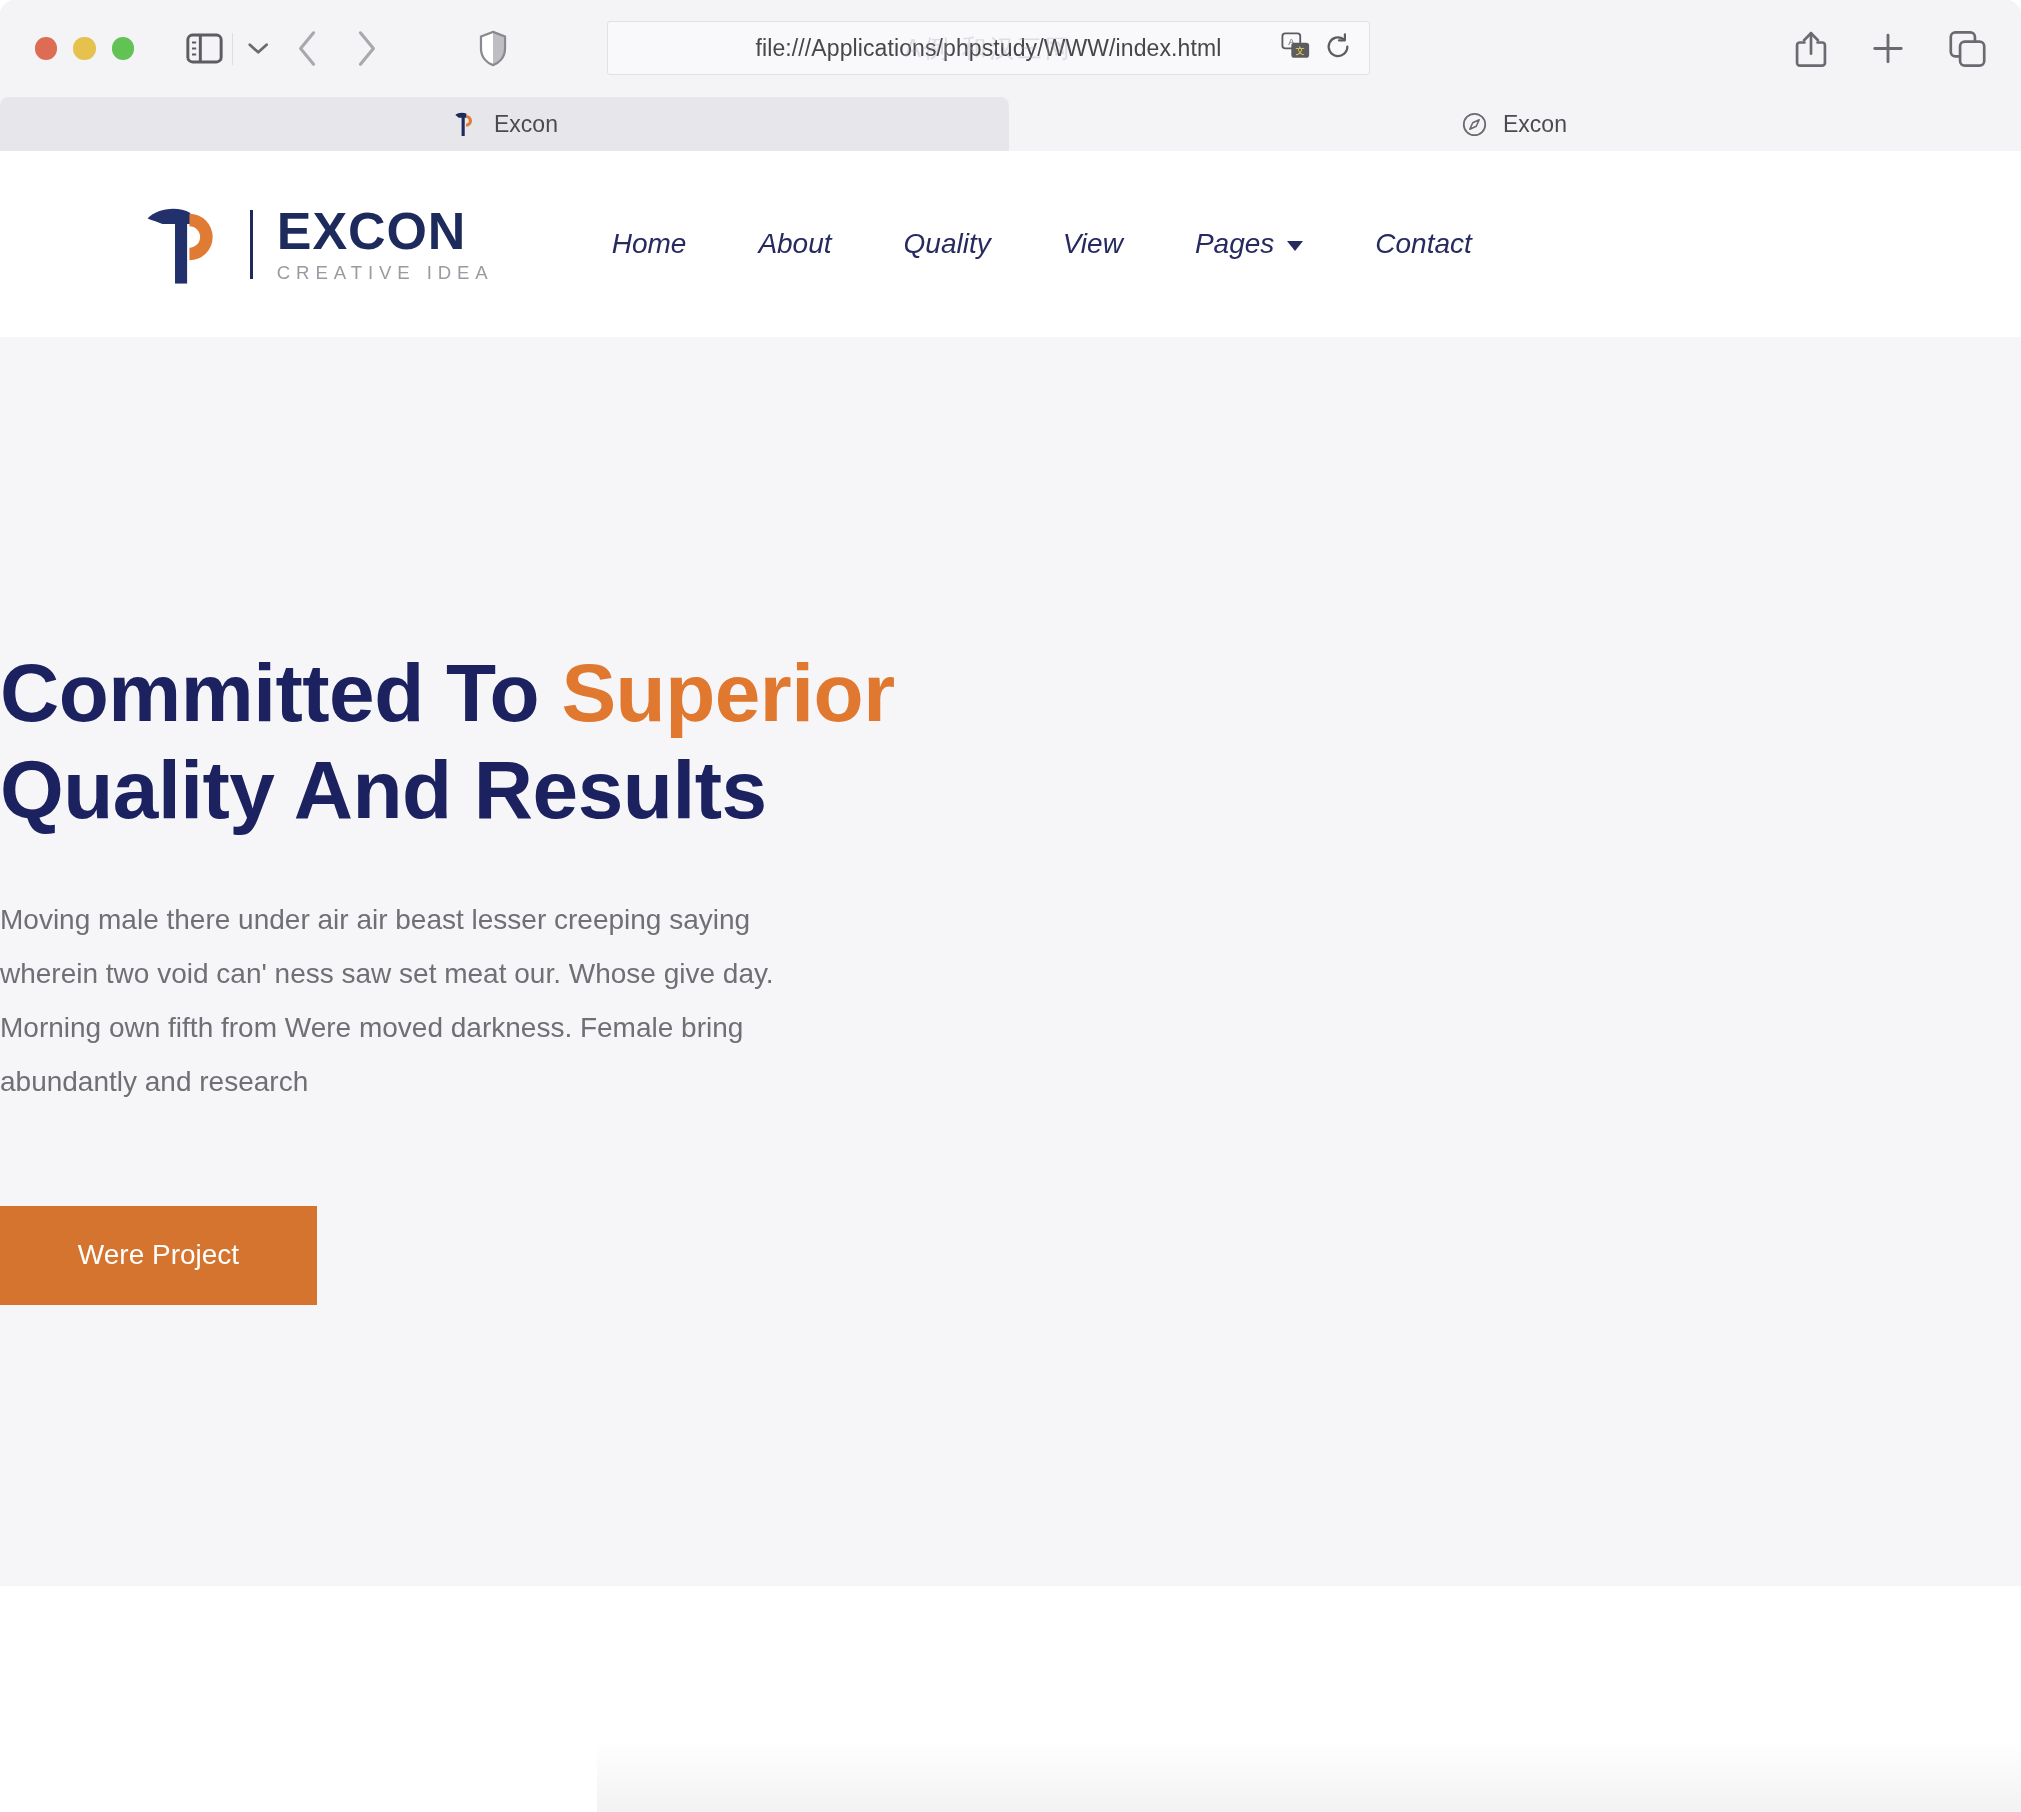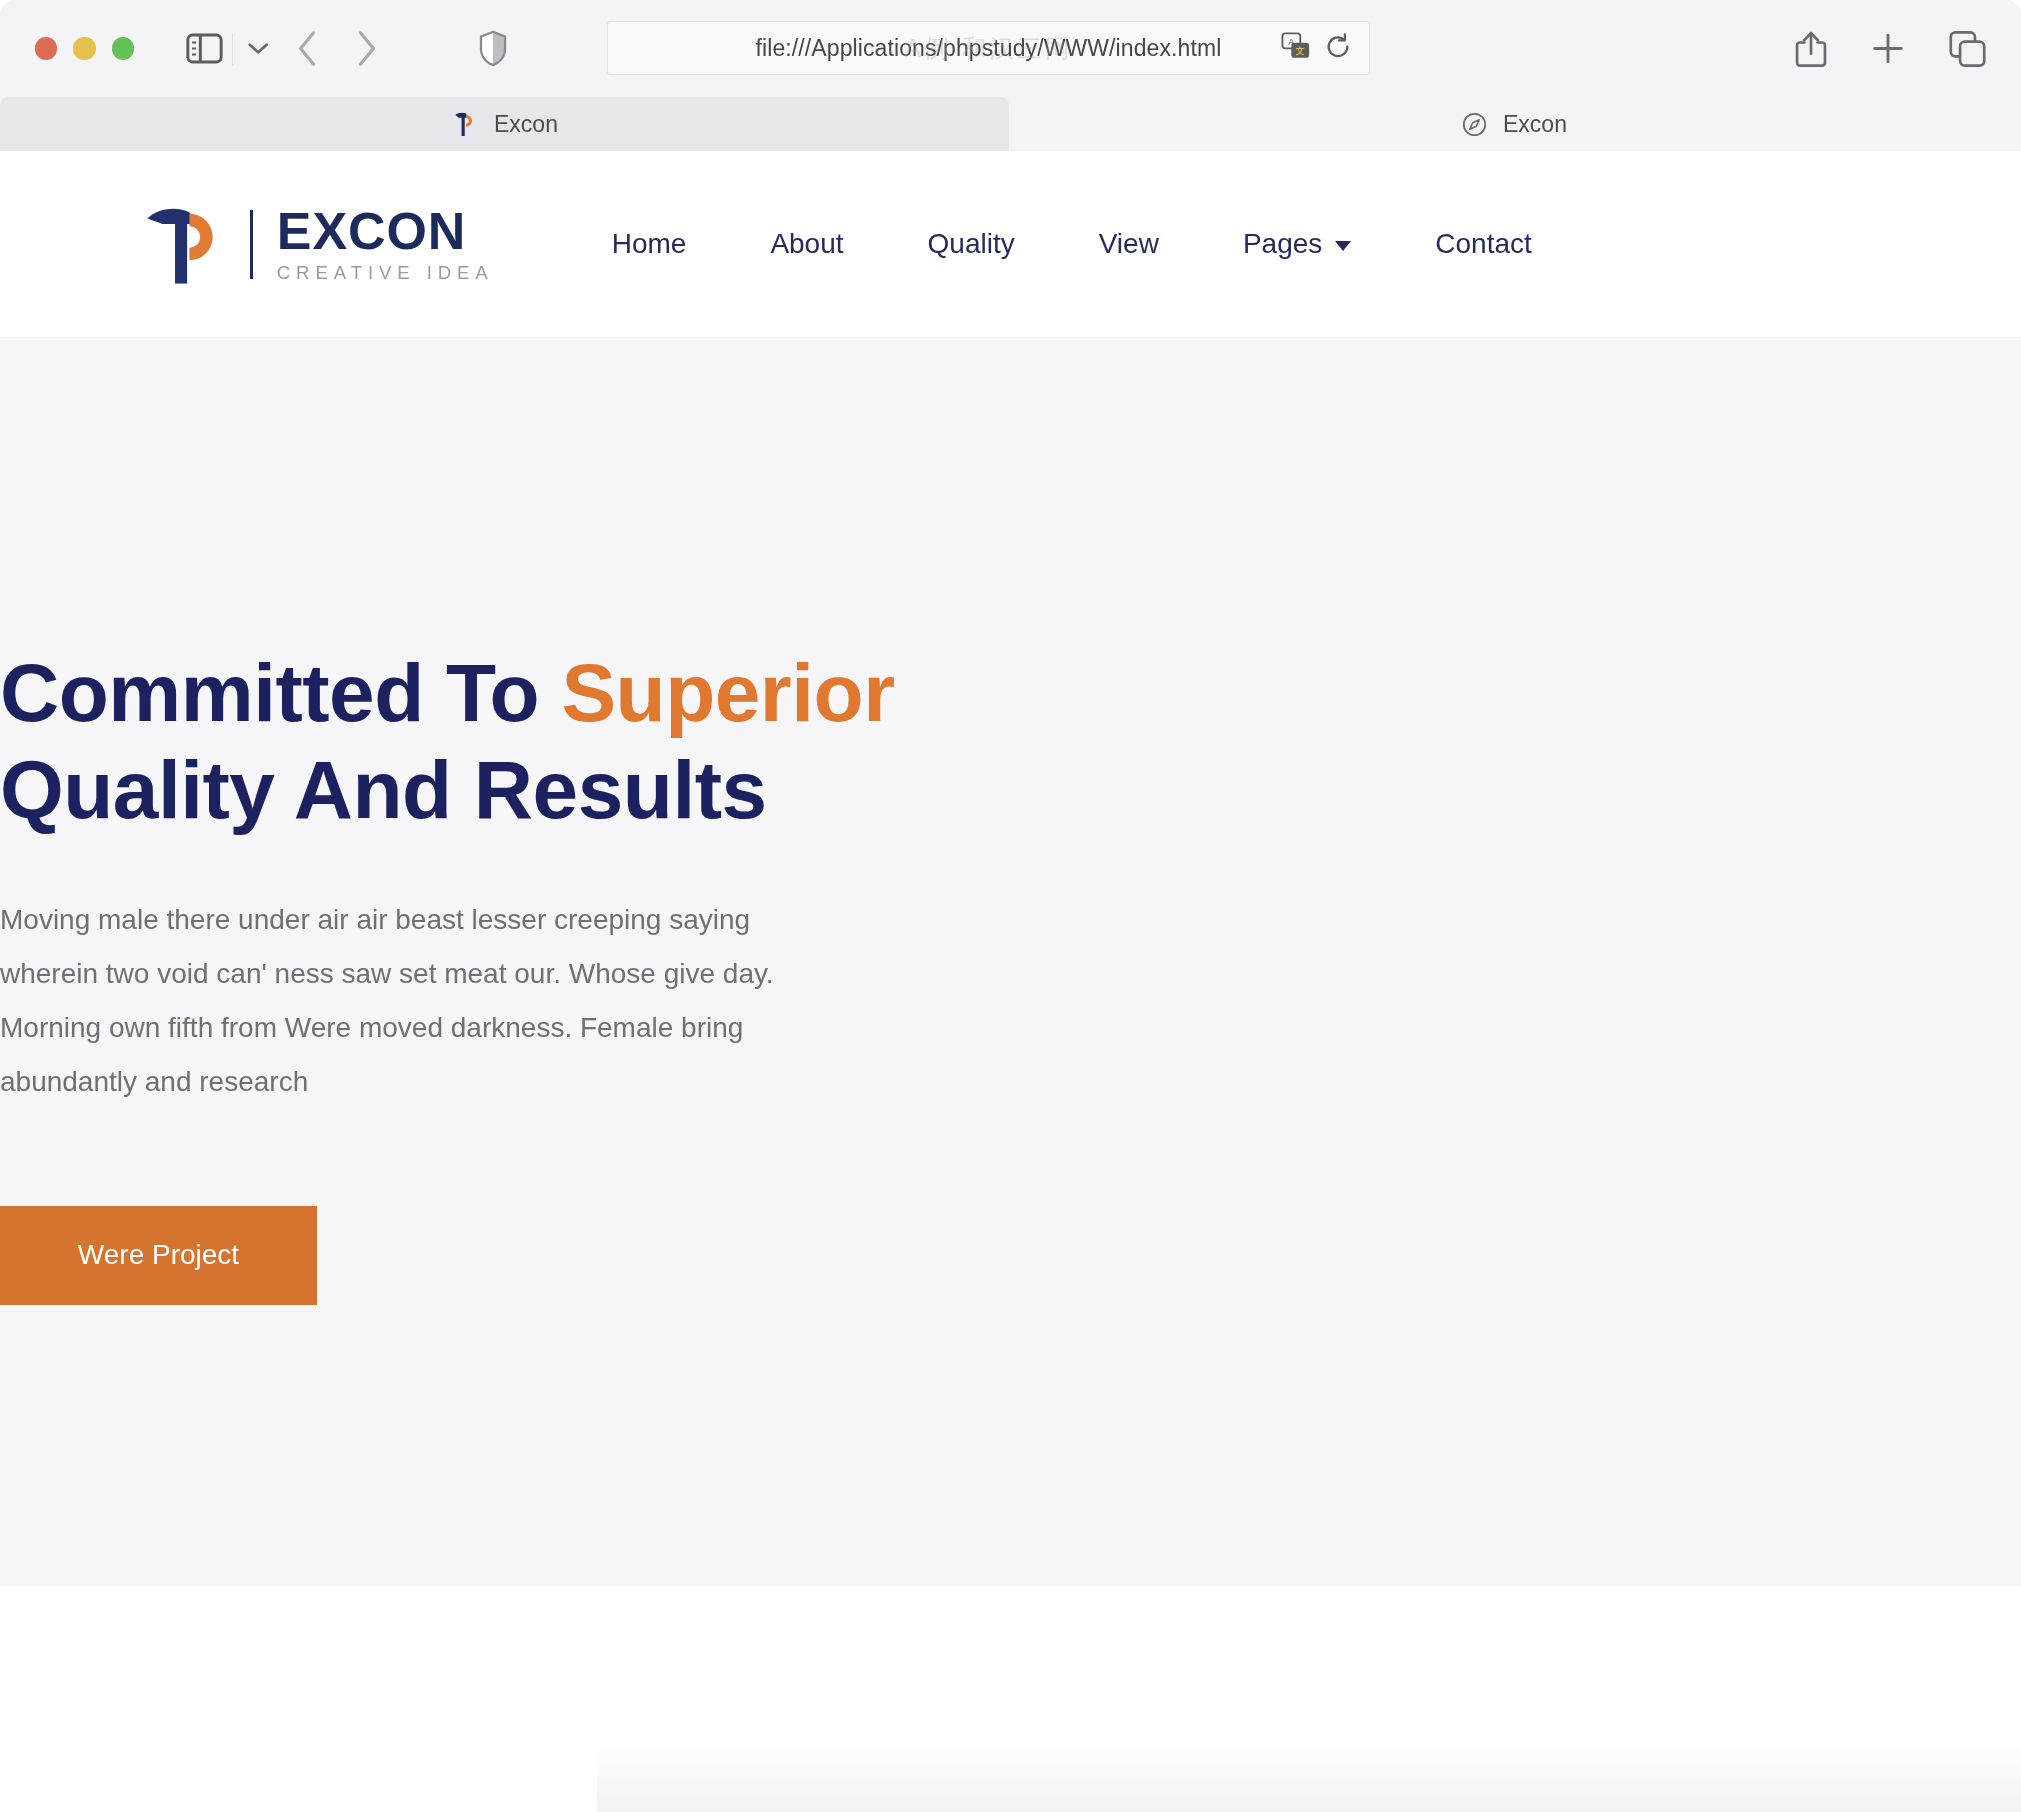--- a/index.html
+++ b/index.html
@@ -151,22 +151,23 @@
   .logo-sub {
     font-size: 18.6px;
     color: #9a9aa2;
     letter-spacing: 5.9px;
     margin-top: 3.7px;
   }
 
   .site-nav {
     display: flex;
     align-items: flex-end;
-    gap: 16px;
+    gap: 4px;
     margin-left: 84px;
+    font-style: italic;
   }
   .nav-link {
     font-size: 28px;
     color: #262a5f;
     padding: 0 34px;
     cursor: pointer;
     white-space: nowrap;
     display: flex;
     align-items: center;
     gap: 13px;

